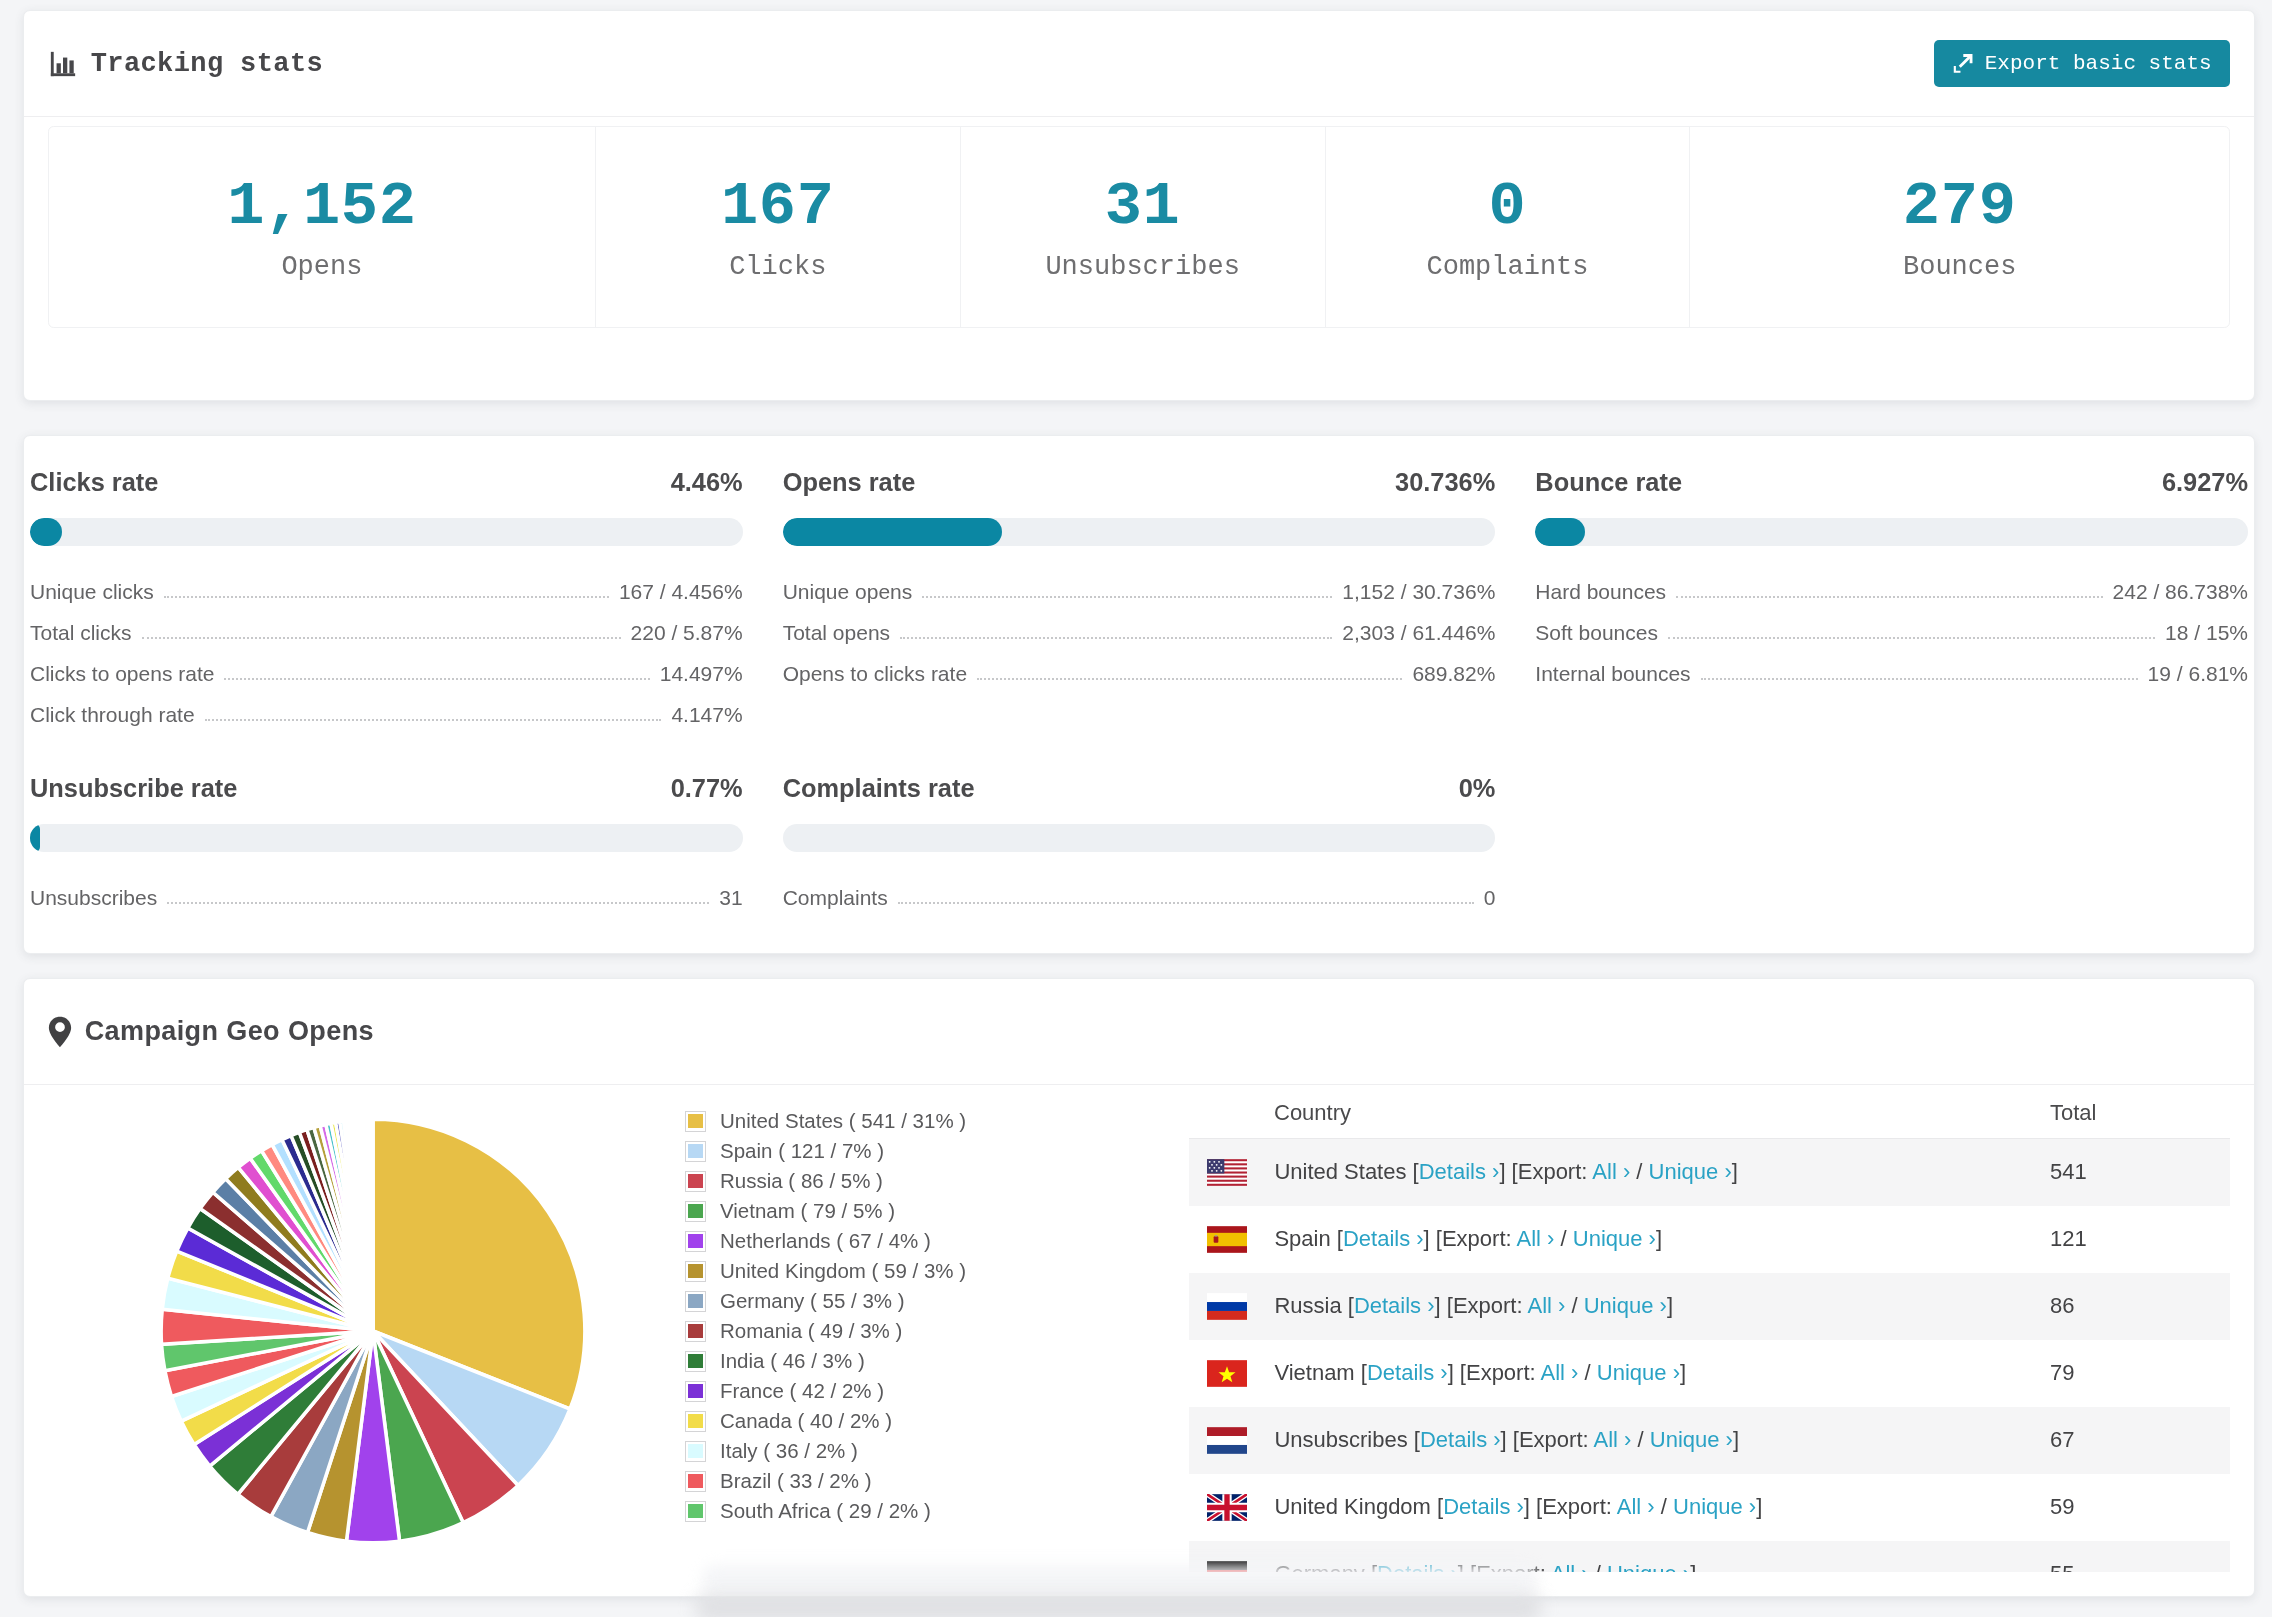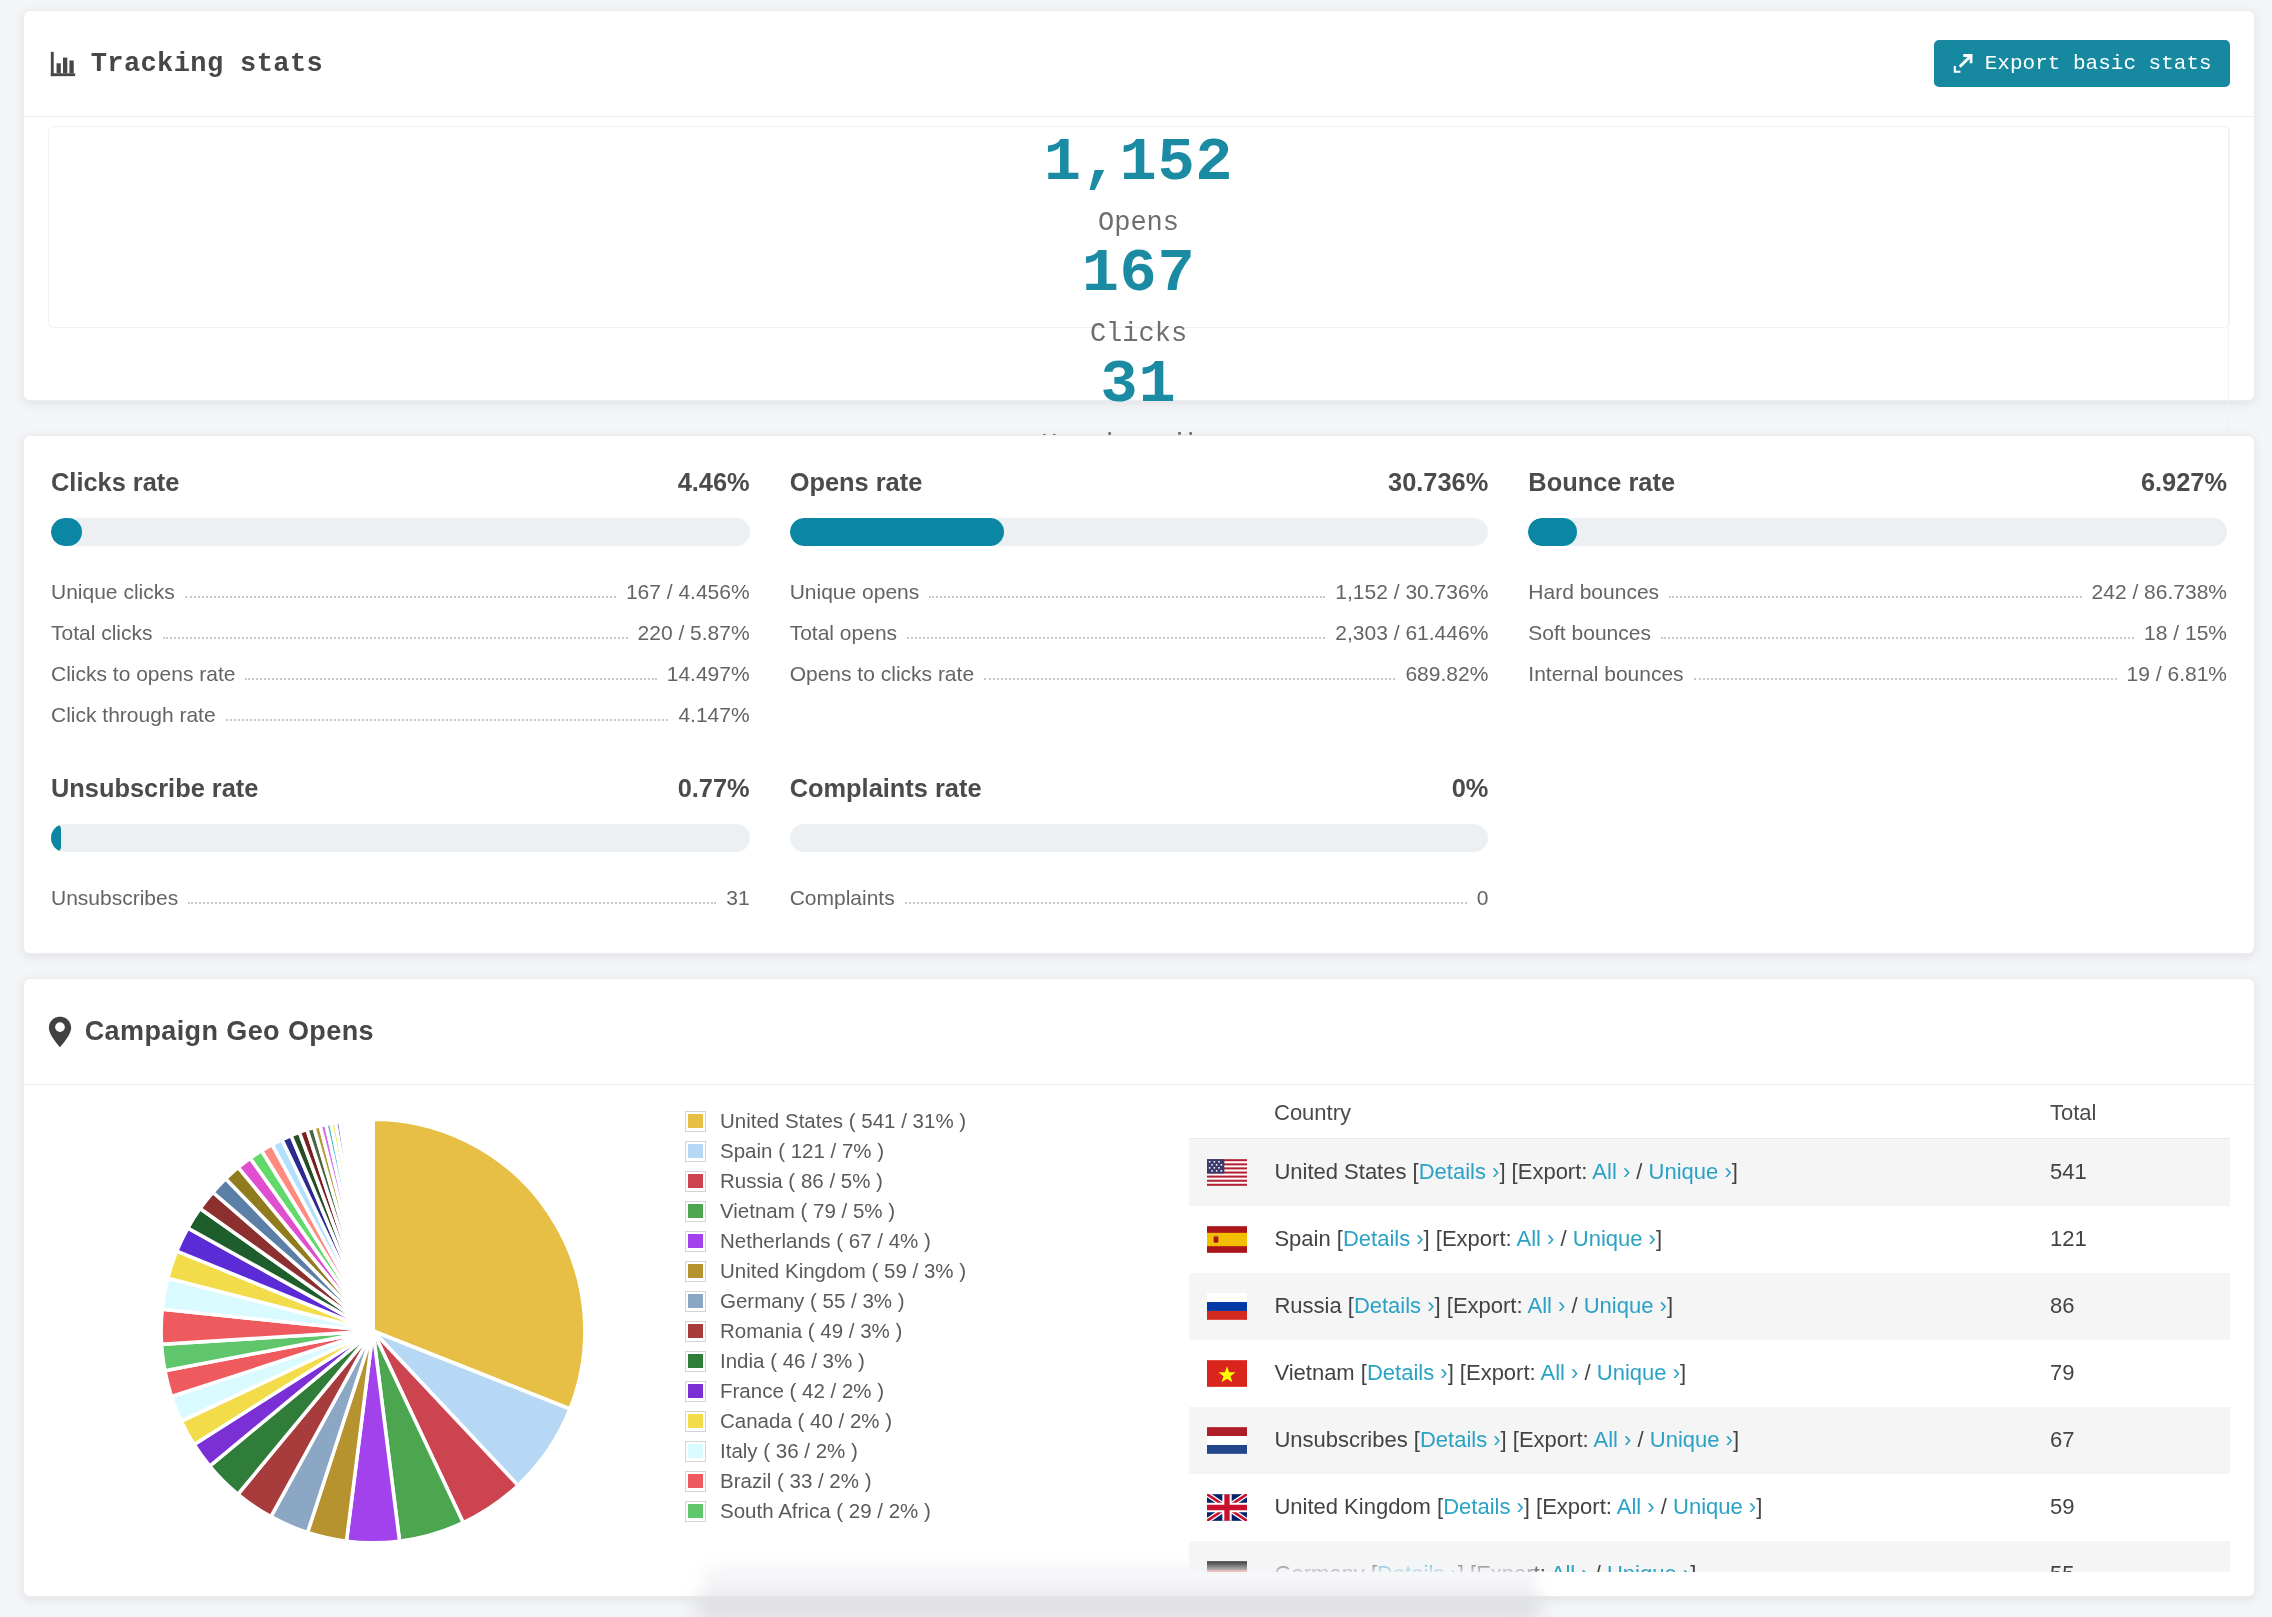--- a/index.html
+++ b/index.html
@@ -30,36 +30,35 @@
   .export-btn {
     margin-left:auto; height:47px; padding:0 18.4px;
     display:flex; align-items:center; gap:10px;
     background:#1689a0; border:none; border-radius:5px;
     color:#fff; font-size:21px; font-family:inherit; cursor:pointer;
   }
   .stats-box {
     margin:8.5px 24px 0; height:202px;
     border:1.4px solid #f0f1f3; border-radius:5.6px;
     display:flex;
-    flex-direction:column;
   }
   .stat-cell {
     display:flex; flex-direction:column; align-items:center; justify-content:center;
     border-right:1.4px solid #f0f1f3;
   }
   .stat-cell:last-child { border-right:none; }
   .stat-cell:nth-child(1){ flex:1.5; } .stat-cell:nth-child(2){ flex:1; }
   .stat-cell:nth-child(3){ flex:1; }   .stat-cell:nth-child(4){ flex:1; }
   .stat-cell:nth-child(5){ flex:1.48; }
   .stat-num  { font-size:62px; font-weight:700; color:#1a8ba3; letter-spacing:0.7px; }
   .stat-label{ font-size:27px; color:#6e6e70; margin-top:10px; }
 
   
   .rates-grid {
-    padding:32px 27px; display:grid;
+    padding:32px 6px; display:grid;
     grid-template-columns:repeat(3,1fr); column-gap:40px; row-gap:47px;
   }
   .rate-head { display:flex; justify-content:space-between; align-items:baseline; }
   .rate-title, .rate-value { font-size:25.4px; font-weight:700; color:#4b4b4d; }
   .rate-bar  { margin-top:21px; height:28px; background:#edf0f3; border-radius:14px; overflow:hidden; }
   .rate-fill { height:100%; background:#0b87a3; border-radius:14px; }
   .rate-rows { margin-top:17px; }
   .rate-row  { display:flex; align-items:flex-end; height:41px; font-size:21px; color:#646466; }
   .rate-row .lbl { white-space:nowrap; }
   .rate-row .leader { flex:1; border-bottom:2.1px dotted #c7c8ca; margin:0 10px 6.4px; }

